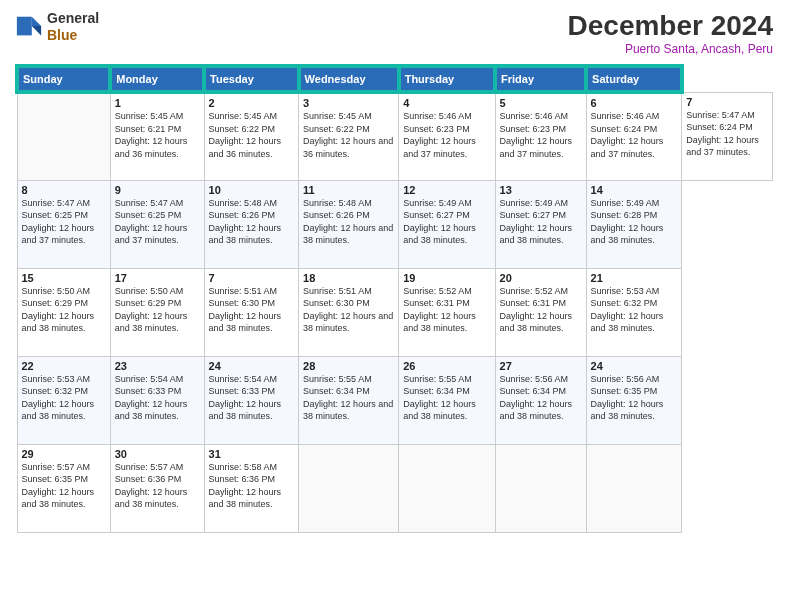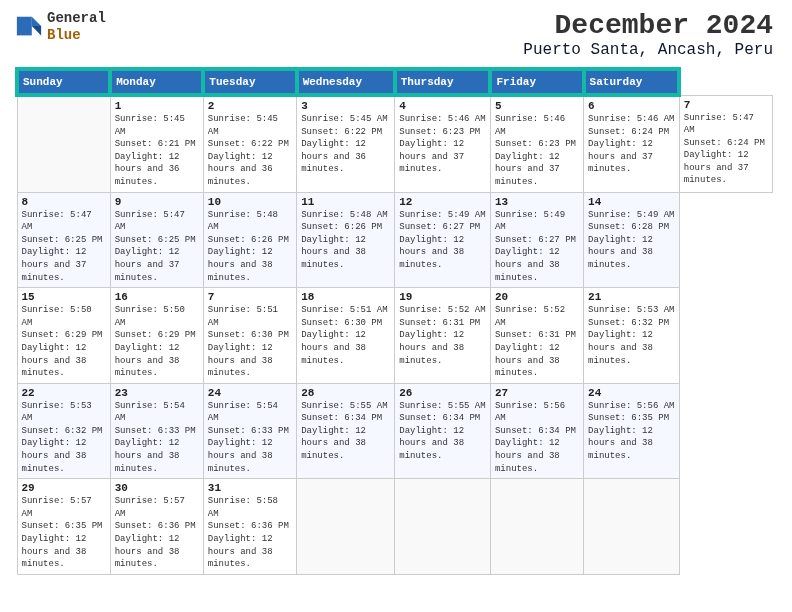--- a/index.html
+++ b/index.html
@@ -8,21 +8,20 @@
       background: #fff;
       width: 792px;
       height: 612px;
       overflow: hidden;
     }
     .page {
       width: 788px;
       height: 612px;
       background: #fff;
       padding: 10px 15px 10px 15px;
-      font-family: Liberation Mono, monospace;
     }
     .header {
       display: flex;
       justify-content: space-between;
       align-items: flex-start;
       margin-bottom: 8px;
     }
     .logo {
       display: flex;
       align-items: center;
@@ -42,22 +41,22 @@
     .title-area {
       text-align: right;
     }
     .main-title {
       font-size: 28px;
       font-weight: bold;
       color: #333;
       text-align: right;
     }
     .subtitle {
-      font-size: 16px;
-      color: #0f172a;
+      font-size: 12px;
+      color: #a21caf;
     }
     .calendar {
       width: 100%;
       border-collapse: collapse;
       font-size: 10px;
     }
     .calendar thead th {
       background: #2b6cb8;
       color: #fff;
       padding: 5px 4px;
@@ -191,21 +190,21 @@
             <span class="day-number">14</span>
             <div class="day-info">Sunrise: 5:49 AM<br>Sunset: 6:28 PM<br>Daylight: 12 hours and 38 minutes.</div>
           </td>
         </tr>
         <tr>
           <td>
             <span class="day-number">15</span>
             <div class="day-info">Sunrise: 5:50 AM<br>Sunset: 6:29 PM<br>Daylight: 12 hours and 38 minutes.</div>
           </td>
           <td>
-            <span class="day-number">16</span>
+            <span class="day-number">17</span>
             <div class="day-info">Sunrise: 5:50 AM<br>Sunset: 6:29 PM<br>Daylight: 12 hours and 38 minutes.</div>
           </td>
           <td>
             <span class="day-number">7</span>
             <div class="day-info">Sunrise: 5:51 AM<br>Sunset: 6:30 PM<br>Daylight: 12 hours and 38 minutes.</div>
           </td>
           <td>
             <span class="day-number">18</span>
             <div class="day-info">Sunrise: 5:51 AM<br>Sunset: 6:30 PM<br>Daylight: 12 hours and 38 minutes.</div>
           </td>

